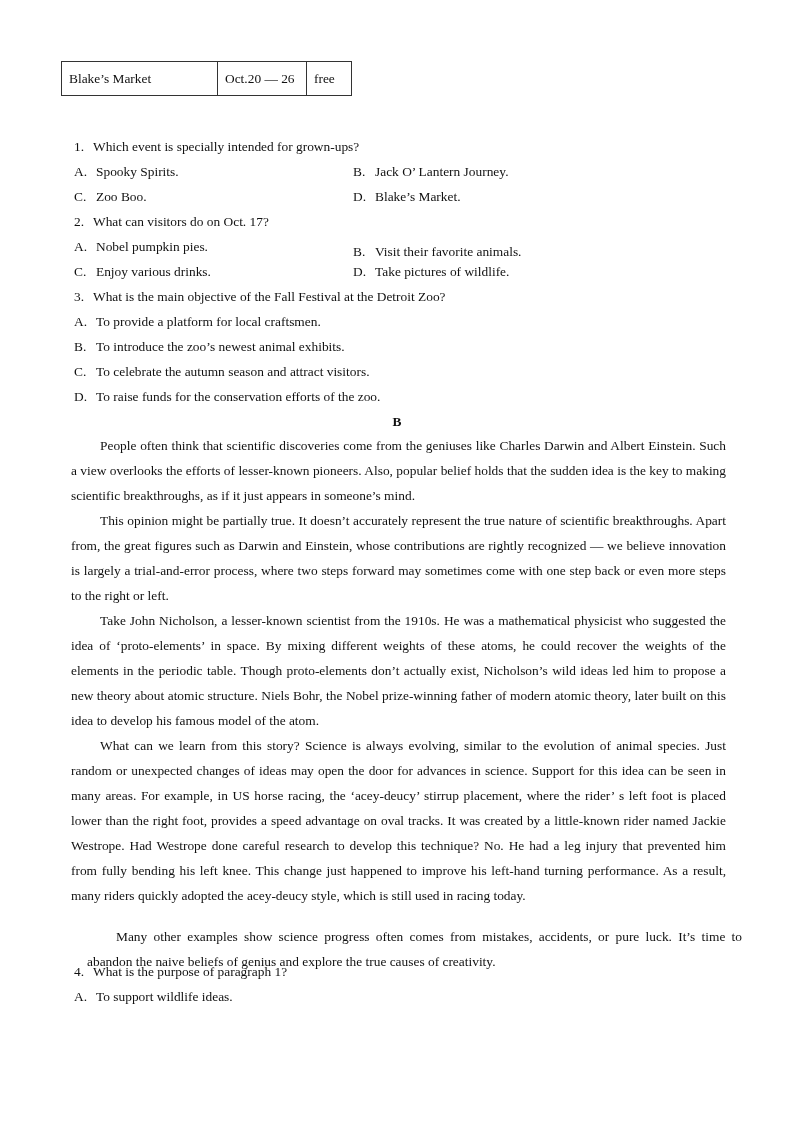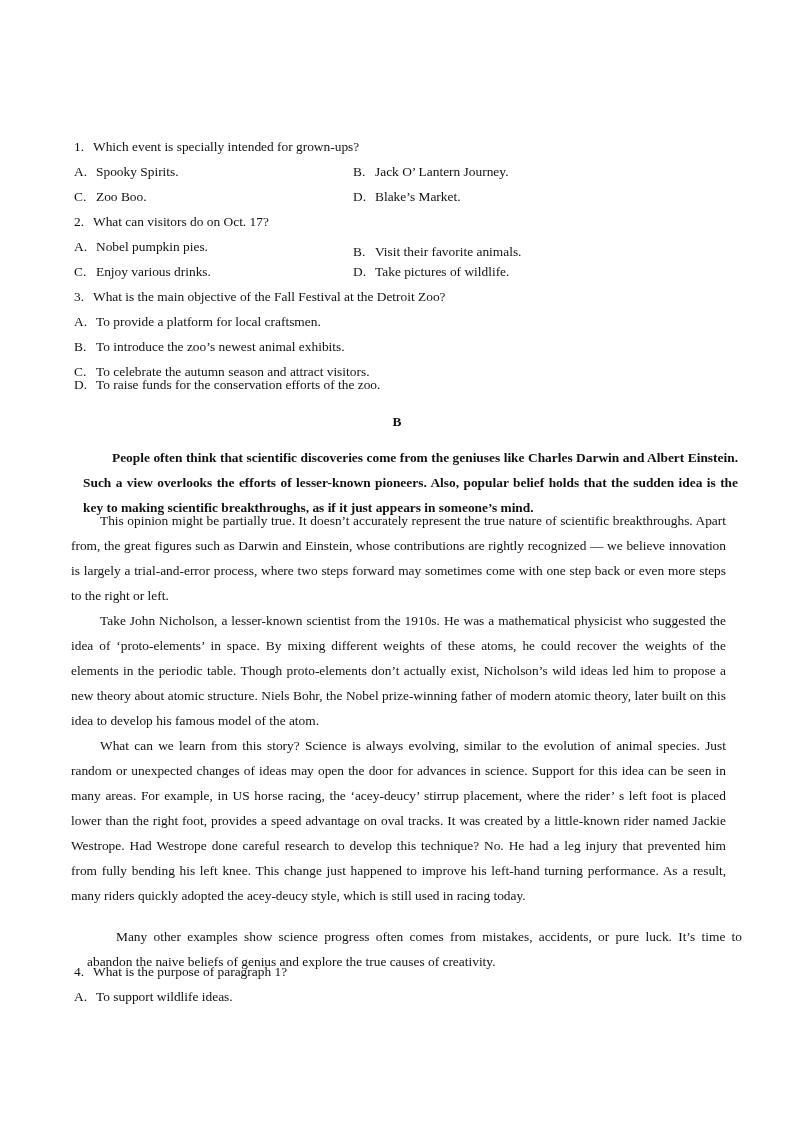--- a/index.html
+++ b/index.html
@@ -32,20 +32,25 @@
       position: absolute; left: 71px; width: 655px;
       line-height: 25px; text-align: justify;
       text-indent: 29px;
     }
   </style>
 </head>
 <body>
 
 <table class="events">
   <tbody>
+  <tr>
+    <td class="c1">Blake’s Market</td>
+    <td class="c2">Oct.20 — 26</td>
+    <td class="c3">free</td>
+  </tr>
 </tbody>
   </table>
 
 <div class="line q" style="top:139px">
   <span class="q-num">1.</span><span>Which event is specially intended for grown-ups?</span>
 </div>
 <div class="line optA" style="top:164px">
   <span class="opt-letter">A.</span><span>Spooky Spirits.</span>
 </div>
 <div class="line optB" style="top:164px">
@@ -79,27 +84,27 @@
 </div>
 <div class="line optA" style="top:314px">
   <span class="opt-letter">A.</span><span>To provide a platform for local craftsmen.</span>
 </div>
 <div class="line optA" style="top:339px">
   <span class="opt-letter">B.</span><span>To introduce the zoo’s newest animal exhibits.</span>
 </div>
 <div class="line optA" style="top:364px">
   <span class="opt-letter">C.</span><span>To celebrate the autumn season and attract visitors.</span>
 </div>
-<div class="line optA" style="top:377px">
+<div class="line optA" style="top:389px">
   <span class="opt-letter">D.</span><span>To raise funds for the conservation efforts of the zoo.</span>
 </div>
 
 <div class="section-title">B</div>
 
-<p class="para" style="top:433px; margin:12px;font-weight:bold;">People often think that scientific discoveries come from the geniuses like Charles Darwin and Albert Einstein. Such a view overlooks the efforts of lesser-known pioneers. Also, popular belief holds that the sudden idea is the key to making scientific breakthroughs, as if it just appears in someone’s mind.</p>
+<p class="para" style="top:433px; margin:0;">People often think that scientific discoveries come from the geniuses like Charles Darwin and Albert Einstein. Such a view overlooks the efforts of lesser-known pioneers. Also, popular belief holds that the sudden idea is the key to making scientific breakthroughs, as if it just appears in someone’s mind.</p>
 <p class="para" style="top:508px; margin:0;">This opinion might be partially true. It doesn’t accurately represent the true nature of scientific breakthroughs. Apart from, the great figures such as Darwin and Einstein, whose contributions are rightly recognized — we believe innovation is largely a trial-and-error process, where two steps forward may sometimes come with one step back or even more steps to the right or left.</p>
 <p class="para" style="top:608px; margin:0;">Take John Nicholson, a lesser-known scientist from the 1910s. He was a mathematical physicist who suggested the idea of ‘proto-elements’ in space. By mixing different weights of these atoms, he could recover the weights of the elements in the periodic table. Though proto-elements don’t actually exist, Nicholson’s wild ideas led him to propose a new theory about atomic structure. Niels Bohr, the Nobel prize-winning father of modern atomic theory, later built on this idea to develop his famous model of the atom.</p>
 <p class="para" style="top:733px; margin:0;">What can we learn from this story? Science is always evolving, similar to the evolution of animal species. Just random or unexpected changes of ideas may open the door for advances in science. Support for this idea can be seen in many areas. For example, in US horse racing, the ‘acey-deucy’ stirrup placement, where the rider’ s left foot is placed lower than the right foot, provides a speed advantage on oval tracks. It was created by a little-known rider named Jackie Westrope. Had Westrope done careful research to develop this technique? No. He had a leg injury that prevented him from fully bending his left knee. This change just happened to improve his left-hand turning performance. As a result, many riders quickly adopted the acey-deucy style, which is still used in racing today.</p>
 <p class="para" style="top:908px; margin:16px;">Many other examples show science progress often comes from mistakes, accidents, or pure luck. It’s time to abandon the naive beliefs of genius and explore the true causes of creativity.</p>
 
 <div class="line q" style="top:964px">
   <span class="q-num">4.</span><span>What is the purpose of paragraph 1?</span>
 </div>
 <div class="line optA" style="top:989px">
   <span class="opt-letter">A.</span><span>To support wildlife ideas.</span>

